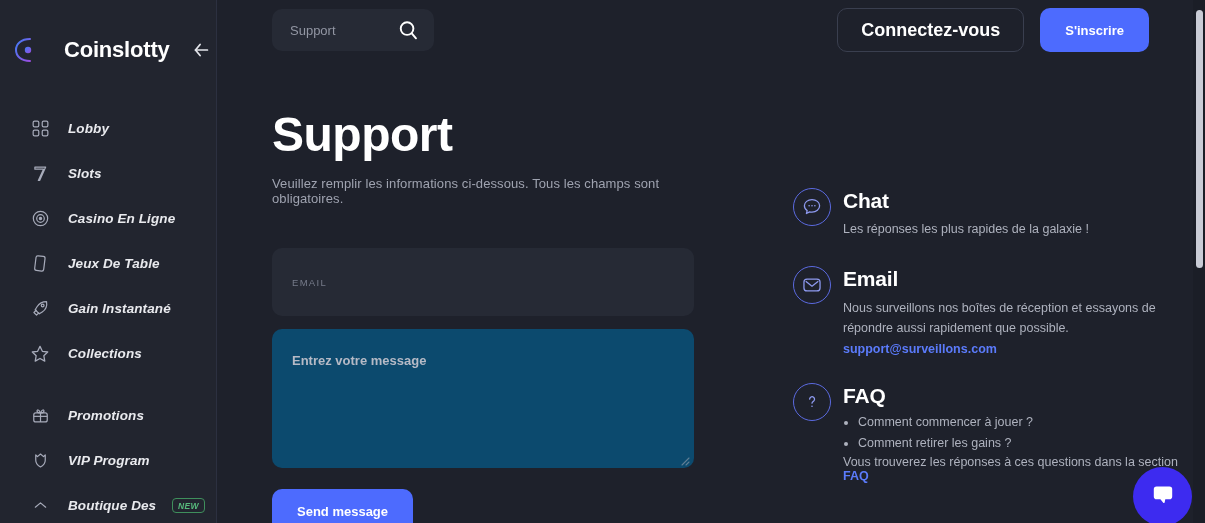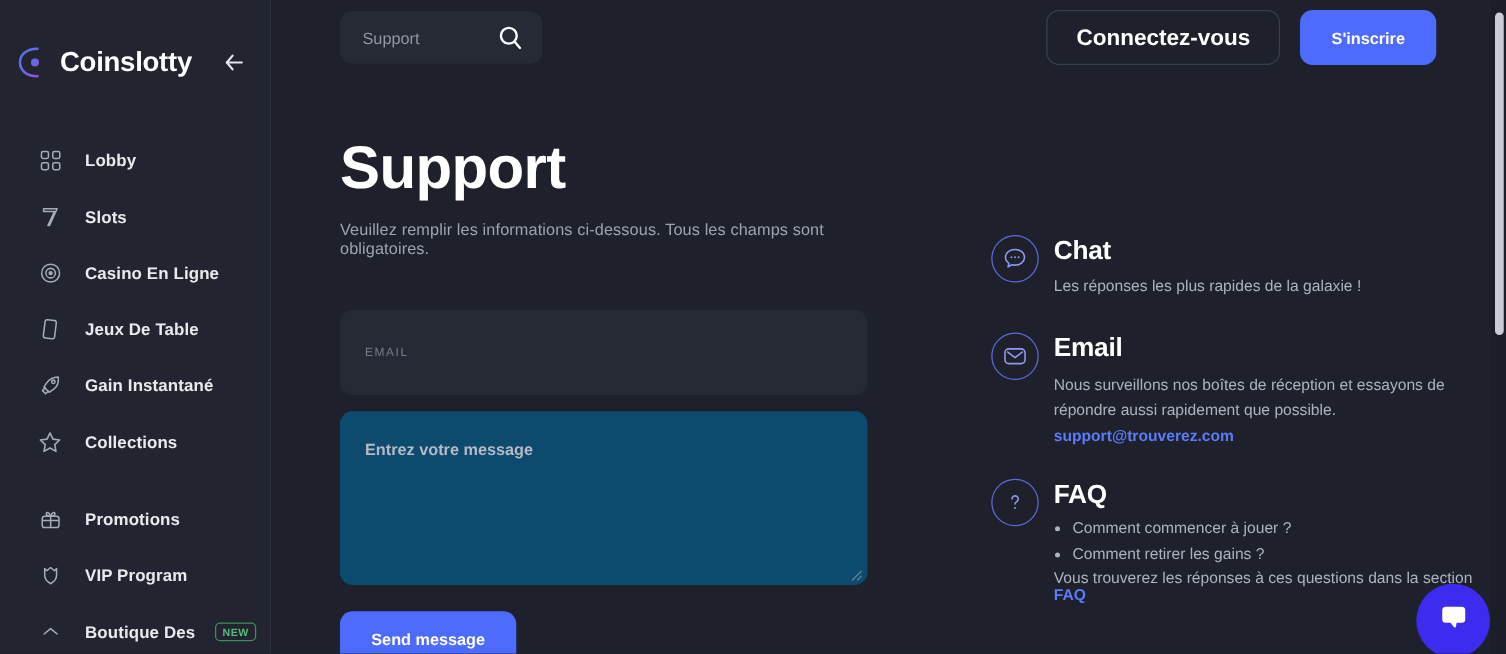--- a/index.html
+++ b/index.html
@@ -17,38 +17,38 @@
     background:#22252f;
     border-right:1px solid #2c3040;
     flex:0 0 217px;
     position:relative;
     overflow:hidden;
   }
   .sb-head {
     height:100px;
     display:flex; align-items:center;
     padding:0 16px 0 10px;
-    gap:4px;
+    gap:20px;
   }
   .logo-mark { width:34px; height:38px; flex:0 0 34px; }
   .logo-text {
     font-size:22px; font-weight:bold; color:#ffffff;
     letter-spacing:-0.2px;
   }
   .collapse-btn {
     margin-left:auto; width:26px; height:26px;
     display:flex; align-items:center; justify-content:center;
     cursor:pointer;
   }
 
   .nav { padding-top:6px; }
   .nav-item {
     display:flex; align-items:center;
     height:45px; padding-left:30px; gap:18px;
-    cursor:pointer; position:relative;
+    cursor:pointer; position:relative;font-style:italic;
   }
   .nav-ic {
     width:20px; height:20px; flex:0 0 20px;
     display:flex; align-items:center; justify-content:center;
     color:#a7abba;
   }
   .nav-lb {
     font-size:13.5px; color:#e9eaee; font-weight:bold;
     letter-spacing:0.1px; white-space:nowrap;
   }
@@ -392,21 +392,21 @@
         <div class="help-block">
           <span class="help-ic">
             <svg viewBox="0 0 26 26" width="22" height="22" fill="none" stroke="currentColor" stroke-width="1.5" stroke-linejoin="round">
               <rect x="3.5" y="6" width="19" height="14" rx="3.6"></rect>
               <path d="M5.6 8.6L13 14.4l7.4-5.8"></path>
             </svg>
           </span>
           <div class="help-body">
             <div class="help-title">Email</div>
             <div class="help-text">Nous surveillons nos boîtes de réception et essayons de répondre aussi rapidement que possible.</div>
-            <a class="help-link" href="#">support@trouverez.com</a>
+            <a class="help-link" href="#">support@surveillons.com</a>
           </div>
         </div>
 
         <div class="help-block">
           <span class="help-ic">
             <svg viewBox="0 0 26 26" width="22" height="22" fill="none" stroke="currentColor" stroke-width="1.5" stroke-linecap="round">
               <path d="M10.2 9.6a2.9 2.9 0 115.2 1.8c-.9 1.1-2.4 1.5-2.4 3"></path>
               <circle cx="13" cy="18.1" r=".95" fill="currentColor" stroke="none"></circle>
             </svg>
           </span>

